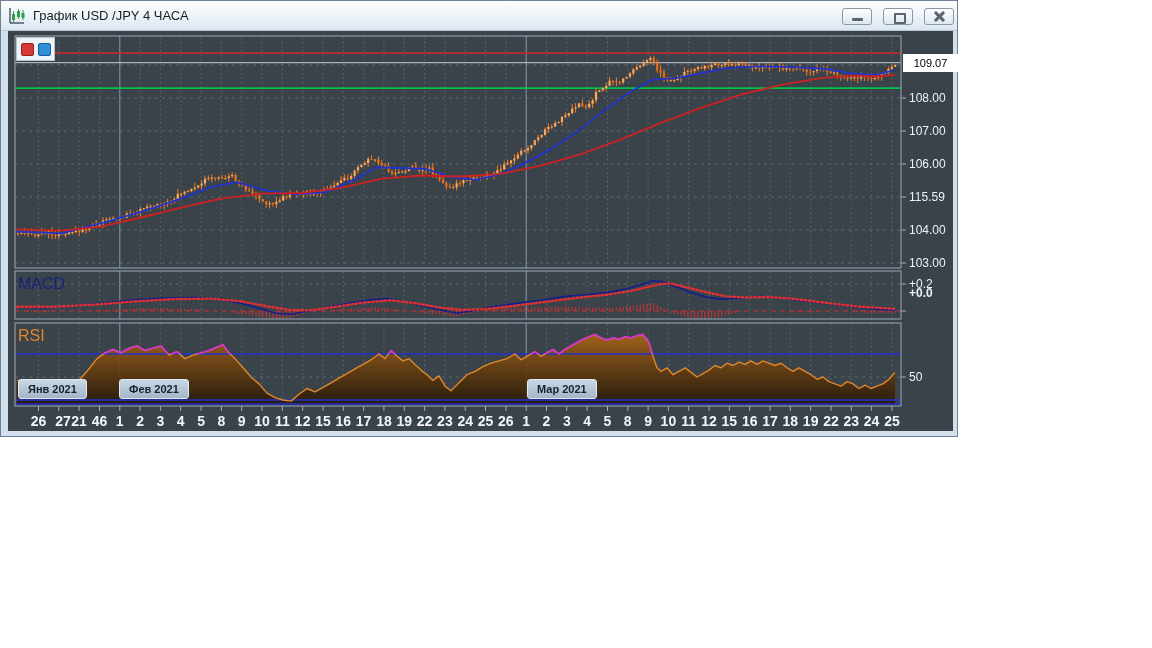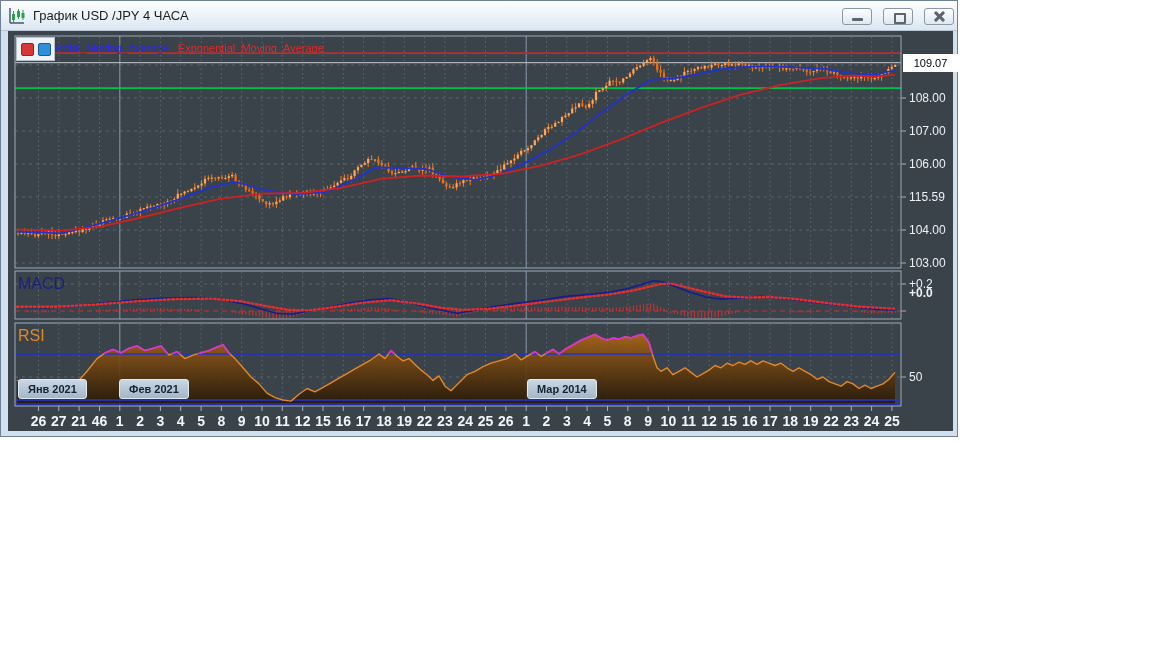--- a/index.html
+++ b/index.html
@@ -1011,40 +1011,36 @@
         <line x1="900" y1="229" x2="905" y2="229" stroke="#9fb0c0" stroke-width="1"></line>
         <line x1="900" y1="262" x2="905" y2="262" stroke="#9fb0c0" stroke-width="1"></line>
         <line x1="900" y1="283" x2="905" y2="283" stroke="#9fb0c0" stroke-width="1"></line>
         <line x1="900" y1="310" x2="905" y2="310" stroke="#9fb0c0" stroke-width="1"></line>
         <line x1="900" y1="376" x2="905" y2="376" stroke="#9fb0c0" stroke-width="1"></line>
       </svg>
     <div class="mini-toolbar">
       <span class="sqbtn red"></span>
       <span class="sqbtn blue"></span>
     </div>
-    <div class="legend">
-      <span class="lg blue">ential_Moving_Average</span>
-      <span class="lg red">Exponential_Moving_Average</span>
-    </div>
     <div class="pane-label macd">MACD</div>
     <div class="pane-label rsi">RSI</div>
     <div id="price-axis">
         <div class="axlabel" style="left: 908px; top: 90px;">108.00</div>
         <div class="axlabel" style="left: 908px; top: 123px;">107.00</div>
         <div class="axlabel" style="left: 908px; top: 156px;">106.00</div>
         <div class="axlabel" style="left: 908px; top: 189px;">115.59</div>
         <div class="axlabel" style="left: 908px; top: 222px;">104.00</div>
         <div class="axlabel" style="left: 908px; top: 255px;">103.00</div>
         <div class="axlabel" style="left: 908px; top: 276px;">+0.2</div>
         <div class="axlabel" style="left: 908px; top: 285px; font-weight: bold;">+0.0</div>
         <div class="axlabel" style="left: 908px; top: 369px;">50</div>
       </div>
     <div id="date-axis">
         <div class="datelabel" style="left: 25.5px;">26</div>
-        <div class="datelabel" style="left: 45.82px;">27</div>
+        <div class="datelabel" style="left: 45.82px; text-align: right;">27</div>
         <div class="datelabel" style="left: 66.14px;">21</div>
         <div class="datelabel" style="left: 86.46px;">46</div>
         <div class="datelabel" style="left: 106.78px;">1</div>
         <div class="datelabel" style="left: 127.1px;">2</div>
         <div class="datelabel" style="left: 147.42px;">3</div>
         <div class="datelabel" style="left: 167.74px;">4</div>
         <div class="datelabel" style="left: 188.06px;">5</div>
         <div class="datelabel" style="left: 208.38px;">8</div>
         <div class="datelabel" style="left: 228.7px;">9</div>
         <div class="datelabel" style="left: 249.02px;">10</div>
@@ -1076,17 +1072,17 @@
         <div class="datelabel" style="left: 777.34px;">18</div>
         <div class="datelabel" style="left: 797.66px;">19</div>
         <div class="datelabel" style="left: 817.98px;">22</div>
         <div class="datelabel" style="left: 838.3px;">23</div>
         <div class="datelabel" style="left: 858.62px;">24</div>
         <div class="datelabel" style="left: 878.94px;">25</div>
       </div>
     <div id="month-boxes">
         <div class="monthbox" style="left: 17px;">Янв 2021</div>
         <div class="monthbox" style="left: 118px;">Фев 2021</div>
-        <div class="monthbox" style="left: 526px;">Мар 2014</div>
+        <div class="monthbox" style="left: 526px;">Мар 2021</div>
       </div>
     <div class="current-price">109.07</div>
   </div>
 </div>
 
 </body></html>

